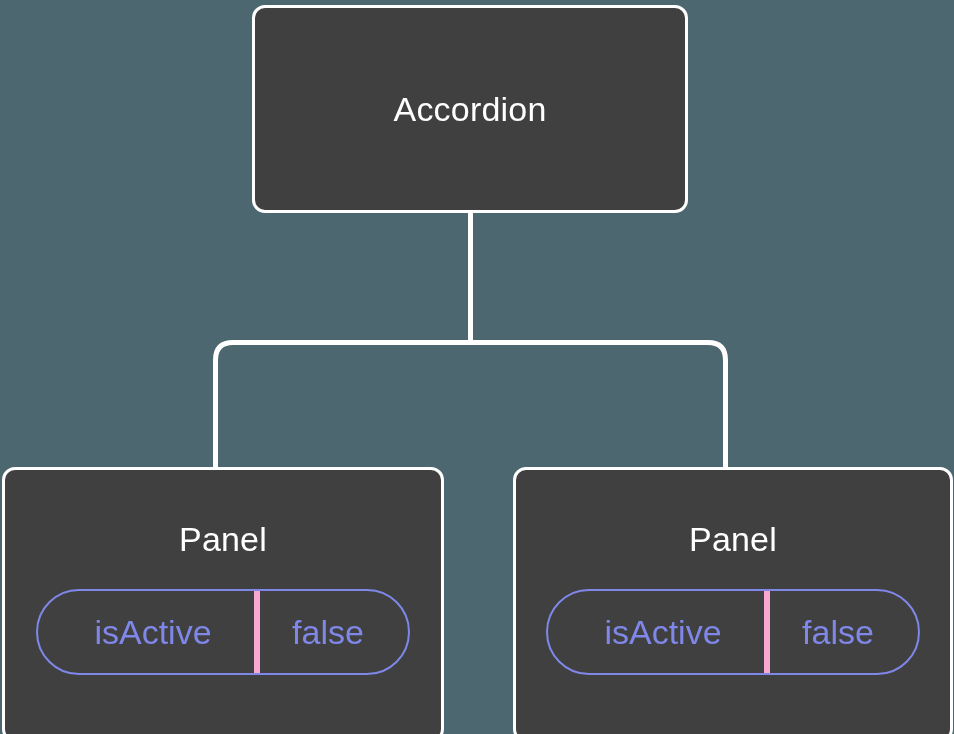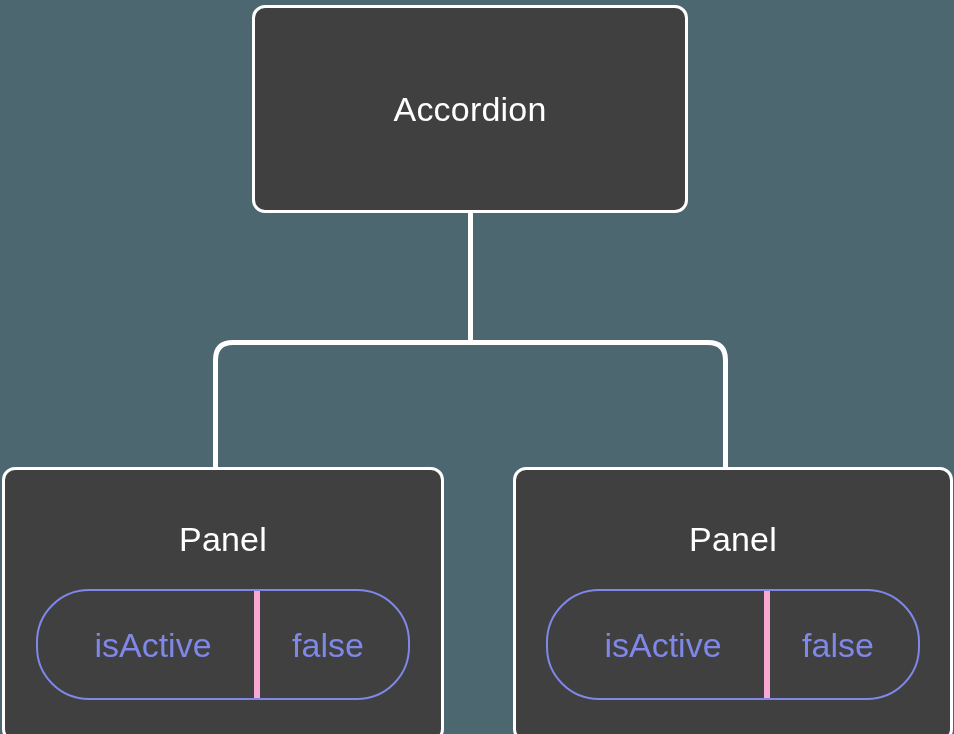--- a/index.html
+++ b/index.html
@@ -73,21 +73,21 @@
   }
   .node-child .node-title {
     margin-top: 52px;
   }
 
   
   .pill {
     position: relative;
     box-sizing: border-box;
     margin-top: 33px;
-    height: 111px;
+    height: 86px;
     border: 2px solid #7f87e8;
     border-radius: 53px;
     display: flex;
     align-items: stretch;
     background: transparent;
   }
 
   .pill-key,
   .pill-val {
     display: flex;

